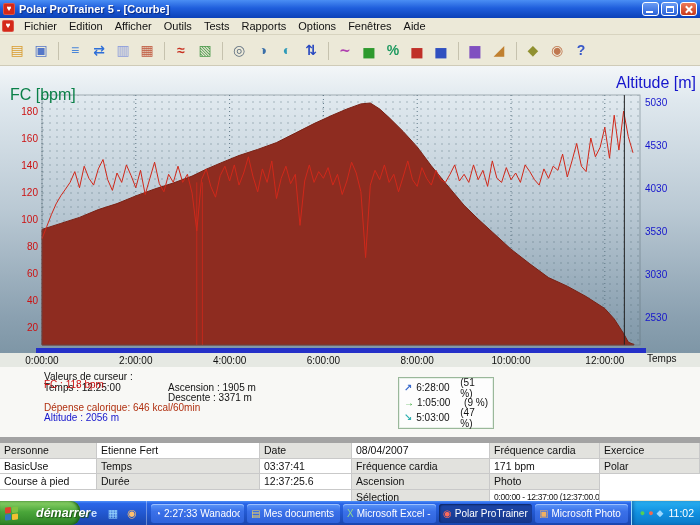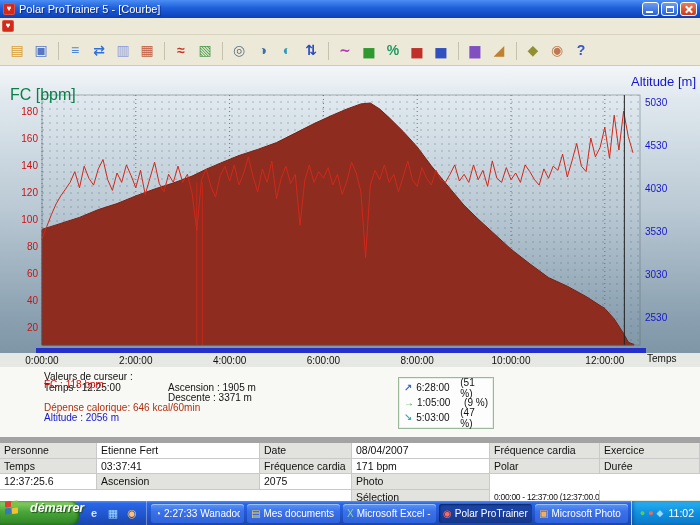--- a/index.html
+++ b/index.html
@@ -2,21 +2,21 @@
 <html><head>
 <meta charset="utf-8">
 <style>
   *{margin:0;padding:0;box-sizing:border-box}
   html,body{width:700px;height:525px;overflow:hidden}
   body{position:relative;font-family:"Liberation Sans","DejaVu Sans",sans-serif;font-size:11px;background:#ece9d8;color:#111}
 
   
   #titlebar{position:absolute;top:0;left:0;width:700px;height:18px;background:linear-gradient(180deg,#4a8ef4 0%,#1f5edc 45%,#0b41b8 100%);display:flex;align-items:center;padding:0 3px;color:#fff}
   .app-ic{width:12px;height:12px;background:#d42818;border:1px solid #fff3;border-radius:2px;color:#fff;font-size:8px;line-height:10px;text-align:center;margin-right:4px;flex:0 0 auto}
-  #title-text{font-weight:normal;font-size:11px;text-shadow:1px 1px 1px #0a2a80;white-space:nowrap}
+  #title-text{font-weight:bold;font-size:11px;text-shadow:1px 1px 1px #0a2a80;white-space:nowrap}
   #win-buttons{margin-left:auto;display:flex;gap:2px}
   .wbtn{width:17px;height:14px;border:1px solid #fff;border-radius:3px;background:linear-gradient(180deg,#6a9cf4,#2a62d8);position:relative}
   .wbtn.close{background:linear-gradient(180deg,#ee7a5a,#c83a1a)}
   .minbar{position:absolute;left:3px;bottom:2px;width:7px;height:2px;background:#fff}
   .restbox{position:absolute;left:4px;top:3px;width:8px;height:7px;border:1px solid #fff;border-top-width:2px}
   .close::before,.close::after{content:"";position:absolute;left:7px;top:2px;width:2px;height:9px;background:#fff}
   .close::before{transform:rotate(45deg)} .close::after{transform:rotate(-45deg)}
 
   
   #menubar{position:absolute;top:18px;left:0;width:700px;height:17px;background:#ece9d8;border-bottom:1px solid #d8d4c0;display:flex;align-items:center;padding-left:2px}
@@ -29,21 +29,21 @@
   .tbtn.sep{margin-left:10px;position:relative}
   .tbtn.sep::before{content:"";position:absolute;left:-6px;top:3px;height:18px;width:1px;background:#c6c2ae}
   .tglyph{font-size:14px;font-weight:bold;line-height:1}
 
   
   #chart-section{position:absolute;top:66px;left:0;width:700px;height:301px}
   #chart-grad{position:absolute;top:0;left:0;width:700px;height:287px;background:linear-gradient(180deg,#f3f6f8 0%,#dfe8ee 12%,#bac9d4 50%,#8aa0b0 88%,#7e96a6 100%)}
   #chart-strip{position:absolute;top:287px;left:0;width:700px;height:14px;background:#e6e9e3}
   #chart-svg{position:absolute;top:0;left:0;font-family:"Liberation Sans","DejaVu Sans",sans-serif}
   #fc-axis-title{position:absolute;top:20px;left:10px;color:#0a8048;font-size:16px}
-  #alt-axis-title{position:absolute;top:8px;right:4px;color:#1515cc;font-size:13px}
+  #alt-axis-title{position:absolute;top:8px;right:4px;color:#1515cc;font-size:16px}
   #x-axis-title{position:absolute;top:287px;left:647px;color:#111;font-size:10px}
 
   
   #info-section{position:absolute;top:367px;left:0;width:700px;height:70px;background:#f8f8f5}
   .cv{position:absolute;font-size:10px;white-space:nowrap}
   #cv-header{left:44px;top:4px}
   #cv-temps{left:44px;top:15px}
   #cv-fc{left:44px;top:12px;color:#cc1111}
   #cv-cal{left:44px;top:35px;color:#b03010}
   #cv-alt{left:44px;top:45px;color:#1515cc}
@@ -58,21 +58,21 @@
   
   #table-section{position:absolute;top:437px;left:0;width:700px;height:63px;display:grid;grid-template-columns:97px 163px 92px 138px 110px 100px;grid-auto-rows:15.5px;background:#fff;border-top:6px solid #a3a3a3;font-size:10.5px}
   .tl,.tv{border-right:1px solid #c9c9c9;border-bottom:1px solid #c9c9c9;padding:0 4px;line-height:15px;white-space:nowrap;overflow:hidden}
   .tl{background:#e2e2de}
   .tv{background:#fff}
   .tv.span3{grid-column:span 3}
   .tv.tiny{font-size:8.5px;letter-spacing:-0.3px}
 
   
   #taskbar{position:absolute;top:501px;left:0;width:700px;height:24px;background:linear-gradient(180deg,#4f91f8 0%,#2a66e8 10%,#2258d0 50%,#1a46ae 100%);display:flex;align-items:center}
-  #start-button{height:24px;width:80px;flex:0 0 auto;background:linear-gradient(180deg,#8fd46a 0%,#4aa63a 45%,#2f8426 100%);border-radius:0 9px 9px 0;display:flex;gap:12px;padding:0 8px 0 5px;color:#fff;font-style:italic;font-weight:bold;font-size:12.5px;text-shadow:1px 1px 1px #1c5214;box-shadow:inset -2px 0 3px #1c6216}
+  #start-button{height:24px;width:80px;flex:0 0 auto;background:linear-gradient(180deg,#8fd46a 0%,#4aa63a 45%,#2f8426 100%);border-radius:0 9px 9px 0;display:flex;align-items:center;gap:18px;padding:0 8px 0 5px;color:#fff;font-style:italic;font-weight:bold;font-size:12.5px;text-shadow:1px 1px 1px #1c5214;box-shadow:inset -2px 0 3px #1c6216}
   #start-logo{width:13px;height:13px;display:grid;grid-template-columns:6px 6px;grid-auto-rows:6px;gap:1px;transform:skewY(-4deg)}
   .q{border-radius:1px}.q1{background:#e0412f}.q2{background:#7ec242}.q3{background:#3478bf}.q4{background:#f3c032}
   #quick-launch{display:flex;align-items:center;gap:3px;padding:0 6px;border-right:1px solid rgba(255,255,255,.35);margin-right:4px;height:24px}
   .ql{width:16px;height:16px;font-size:11px;font-weight:bold;display:flex;align-items:center;justify-content:center}
   #tasks{display:flex;gap:3px;flex:1;height:24px;align-items:center}
   .task{width:93px;height:19px;flex:0 0 auto;border-radius:3px;background:linear-gradient(180deg,#5a95f8,#3a70e8 40%,#2f63dc);box-shadow:inset 0 1px 0 #9cc0ff;display:flex;align-items:center;gap:3px;padding:0 4px;color:#fff;font-size:10px}
   .task.active{background:linear-gradient(180deg,#1c46a8,#16378c);box-shadow:inset 1px 1px 2px #0c2560}
   .ticon{font-size:10px;flex:0 0 auto}
   .tlabel{white-space:nowrap;overflow:hidden}
   #tray{height:24px;flex:0 0 auto;display:flex;align-items:center;gap:3px;padding:0 6px 0 8px;background:linear-gradient(180deg,#29b0f2 0%,#1090e0 50%,#0b79c8 100%);border-left:1px solid #9adcff;box-shadow:inset 2px 0 3px rgba(0,0,60,.25);color:#fff}
@@ -91,20 +91,32 @@
       </span>
     <span class="wbtn">
         <span class="restbox"></span>
       </span>
     <span class="wbtn close"></span>
   </span>
 </div>
 
 <div id="menubar">
   <span class="app-ic">♥</span>
+  <div id="menus">
+
+  <span class="menu-item">Fichier</span>
+      <span class="menu-item">Edition</span>
+      <span class="menu-item">Afficher</span>
+      <span class="menu-item">Outils</span>
+      <span class="menu-item">Tests</span>
+      <span class="menu-item">Rapports</span>
+      <span class="menu-item">Options</span>
+      <span class="menu-item">Fenêtres</span>
+      <span class="menu-item">Aide</span>
+    </div>
 </div>
 
 <div id="toolbar">
 
     <span class="tbtn">
       <span class="tglyph" style="color: rgb(216, 155, 46);">▤</span>
     </span>
 
     <span class="tbtn">
       <span class="tglyph" style="color: rgb(85, 119, 200);">▣</span>
@@ -274,30 +286,31 @@
 </div>
 
 <div id="table-section">
   <div class="tl">Personne</div>
   <div class="tv">Etienne Fert</div>
   <div class="tl">Date</div>
   <div class="tv">08/04/2007</div>
   <div class="tl">Fréquence cardia</div>
 
   <div class="tl">Exercice</div>
+  <div class="tv">BasicUse</div>
   <div class="tl">Temps</div>
   <div class="tv">03:37:41</div>
   <div class="tl">Fréquence cardia</div>
   <div class="tv">171 bpm</div>
 
   <div class="tl">Polar</div>
+  <div class="tv">Course à pied</div>
   <div class="tl">Durée</div>
   <div class="tv">12:37:25.6</div>
   <div class="tl">Ascension</div>
-  <div class="tv">2075</div>
 
   <div class="tl">Photo</div>
   <div class="tv span3"></div>
   <div class="tl">Sélection</div>
   <div class="tv tiny">0:00:00 - 12:37:00 (12:37:00.0)</div>
 </div>
 
 <div id="taskbar">
   <div id="start-button">
     <span id="start-logo">

